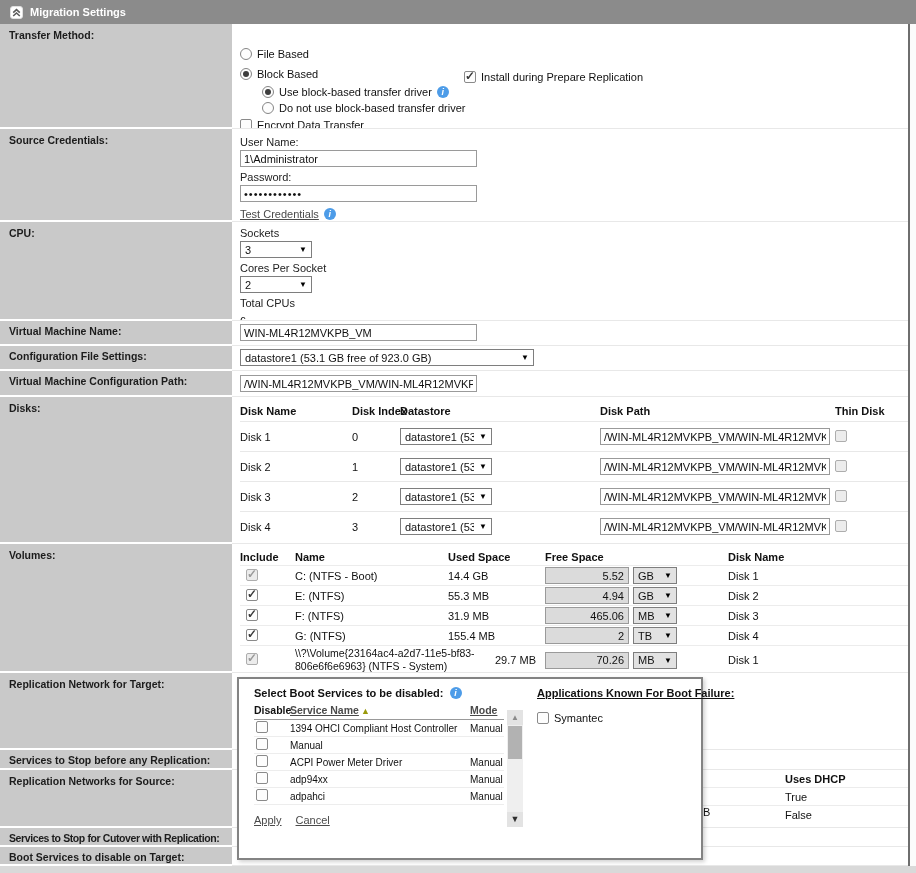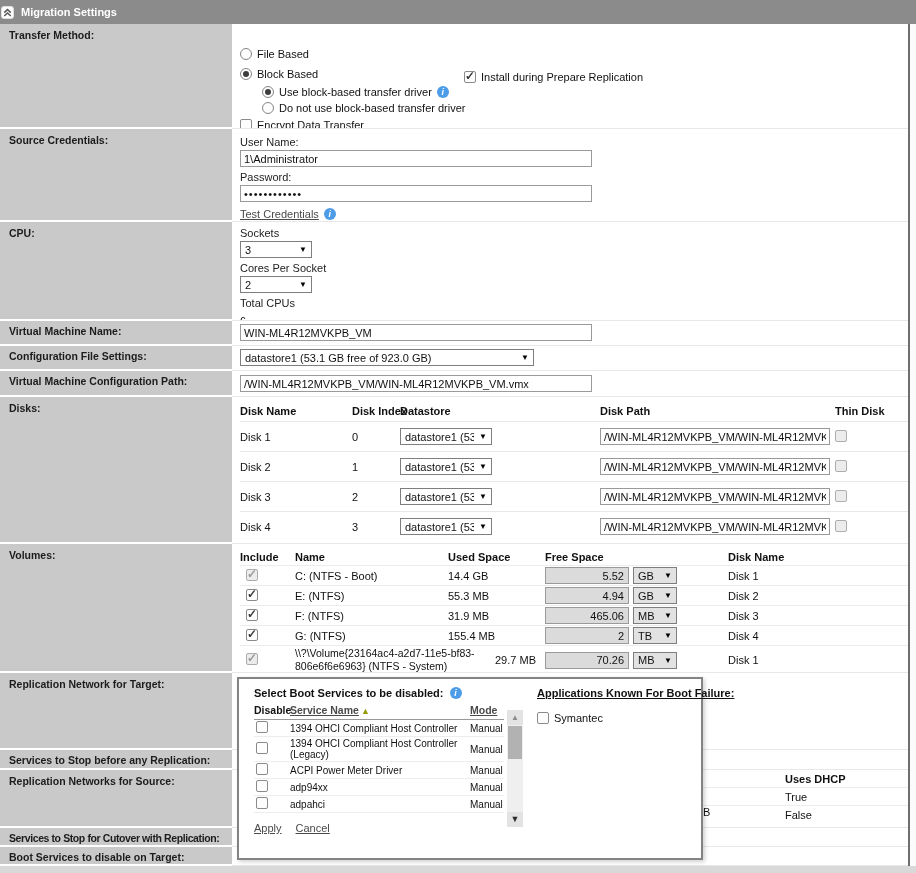--- a/index.html
+++ b/index.html
@@ -1,20 +1,20 @@
 <!DOCTYPE html>
 <html style="--hdr: #8b8b8b; --lbl: #c9c9c9; --info: #4d9ce8; --sort: #99990a;"><head>
 <meta charset="utf-8">
 <style>
   html,body{margin:0;padding:0;}
   *{box-sizing:border-box;}
   .stage{position:relative;width:916px;height:873px;background:#fbfbfb;
     font-family:"Liberation Sans",sans-serif;font-size:11px;color:#111;overflow:hidden;}
   .titlebar{height:24px;width:916px;background:var(--hdr,#8b8b8b);color:#fff;font-weight:bold;
-    display:flex;align-items:center;gap:7px;padding-left:1px;}
+    display:flex;align-items:center;gap:7px;padding-left:10px;}
   .body{width:910px;border-right:2px solid #6e6e6e;background:#fff;}
   .row{display:flex;}
   .label-cell{width:232px;flex:0 0 232px;background:var(--lbl,#c9c9c9);border-bottom:2px solid #fff;
     padding:5px 2px 0 9px;font-weight:bold;font-size:10.5px;color:#1c1c1c;white-space:nowrap;overflow:hidden;}
   .label-cell.mid{padding-top:4px;}
   .label-cell.tight{letter-spacing:-0.4px;}
   .content-cell{flex:1;background:#fff;border-bottom:1px solid #e8e8e8;position:relative;
     padding:0 0 0 8px;overflow:hidden;}
   .line{display:flex;align-items:center;gap:5px;}
   
@@ -24,21 +24,21 @@
     border-radius:50%;background:#3d3d3d;}
   .cbx{display:inline-block;width:12px;height:12px;border:1px solid #8a8a8a;border-radius:2px;
     background:#fdfdfd;position:relative;flex:0 0 12px;}
   .cbx.checked::after{content:"\2713";position:absolute;left:0px;top:-3px;font-size:12px;
     font-weight:bold;color:#3a3a3a;}
   .cbx.dis{background:#ececec;border-color:#adadad;}
   .cbx.dis.checked::after{color:#9a9a9a;}
   
   .txt{height:17px;border:1px solid #9a9a9a;background:#fff;font-family:"Liberation Sans",sans-serif;
     font-size:11px;padding:0 3px;color:#111;}
-  .w296{width:352px;}
+  .w296{width:237px;}
   .w230{width:230px;}
   .fsel{display:inline-flex;align-items:center;height:17px;border:1px solid #7e7e7e;background:#fff;
     padding:0 4px 0 4px;white-space:nowrap;overflow:hidden;}
   .fsel .ft{flex:1 1 auto;overflow:hidden;text-align:left;}
   .fsel .fa{flex:0 0 auto;font-size:8px;margin-left:5px;color:#000;}
   .fsel.w72{width:72px;}
   .fsel.w92{width:92px;}
   .fsel.w294{width:294px;}
   .fsel.unit{width:44px;background:#e2e2e2;}
   .freein{width:84px;height:17px;border:1px solid #9a9a9a;background:#dbdbdb;text-align:right;
@@ -389,21 +389,20 @@
         <span class="hl">Mode</span>
       </div>
       <div>
   <div class="svc-row">
     <span class="sc1"><span class="cbx"></span></span>
     <span class="sc2">1394 OHCI Compliant Host Controller</span>
     <span class="sc3">Manual</span>
   </div>
   <div class="svc-row">
     <span class="sc1"><span class="cbx"></span></span>
-    <span class="sc2">1394 OHCI Compliant Host Controller (Legacy)</span>
     <span class="sc3">Manual</span>
   </div>
   <div class="svc-row">
     <span class="sc1"><span class="cbx"></span></span>
     <span class="sc2">ACPI Power Meter Driver</span>
     <span class="sc3">Manual</span>
   </div>
   <div class="svc-row">
     <span class="sc1"><span class="cbx"></span></span>
     <span class="sc2">adp94xx</span>

